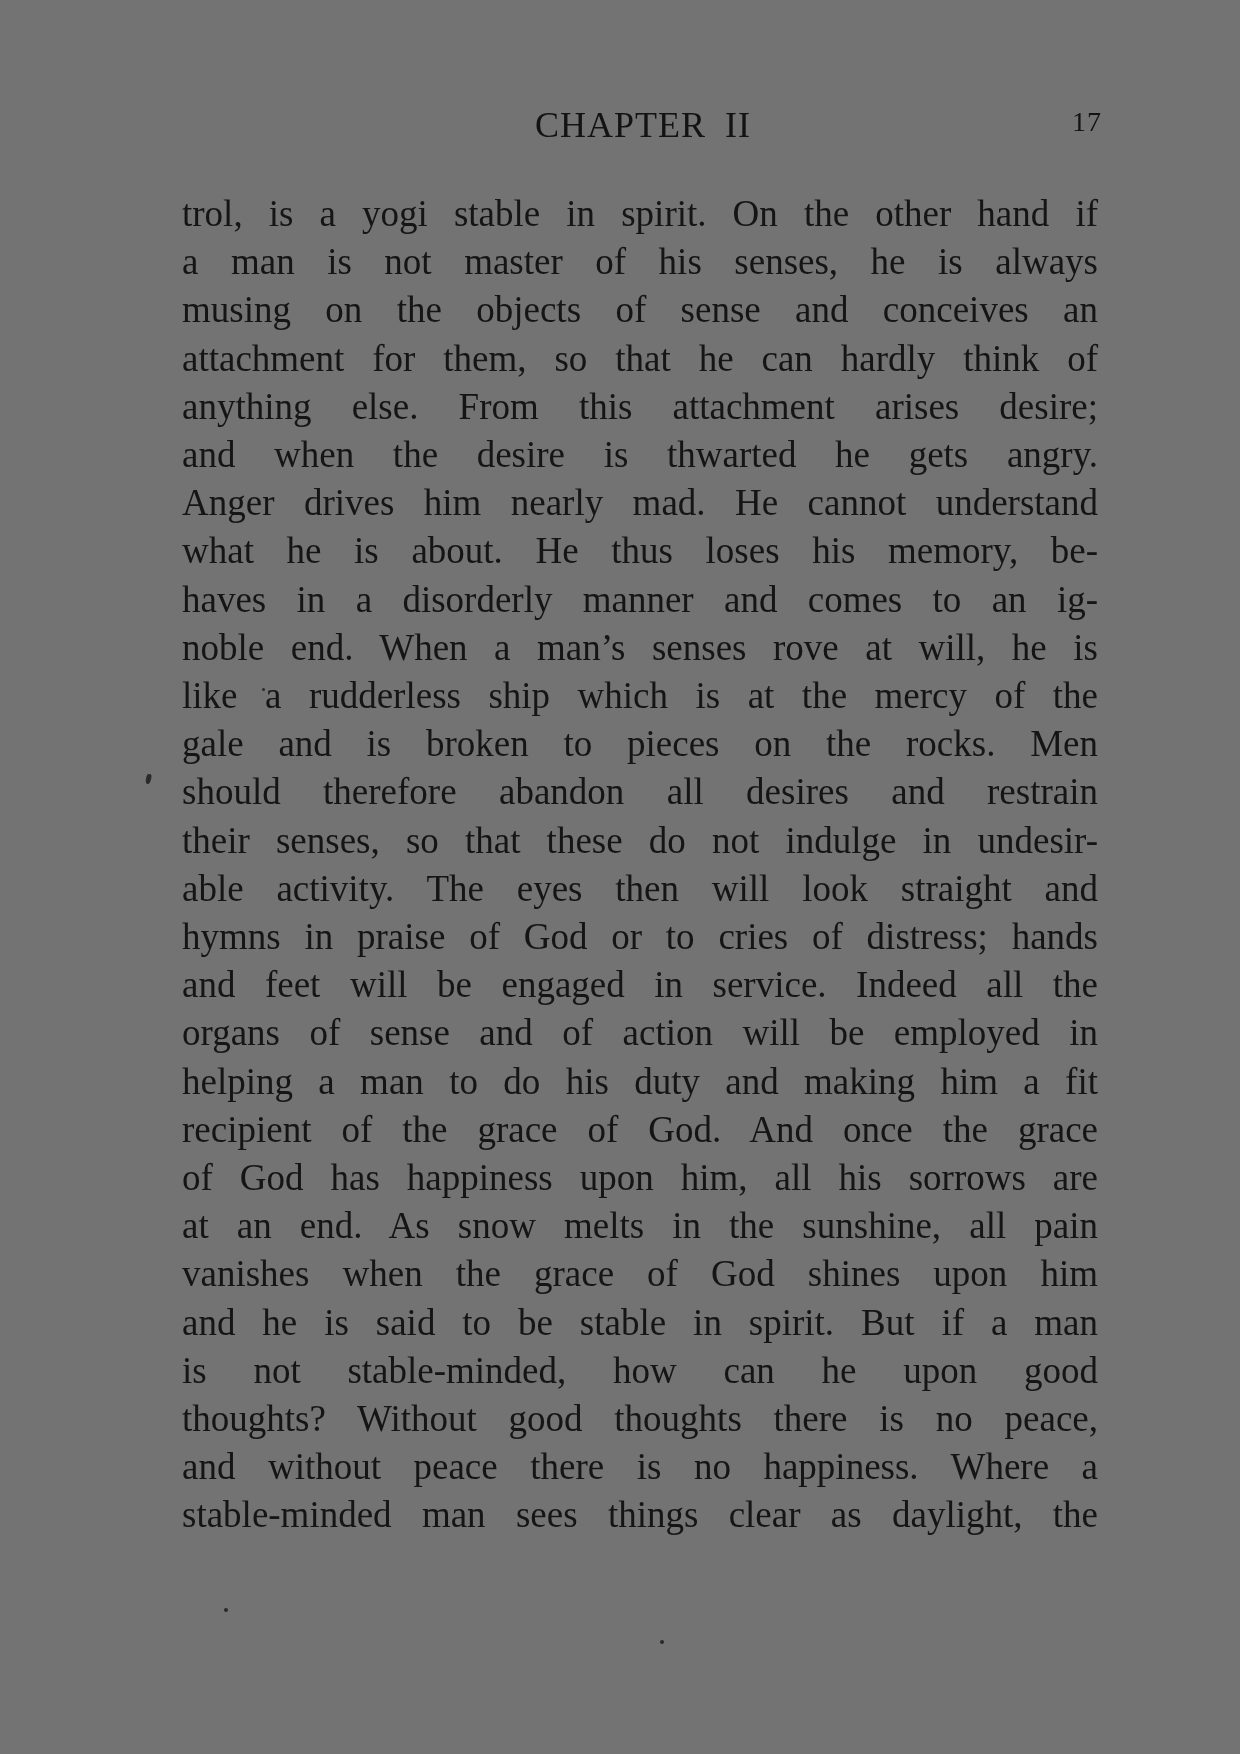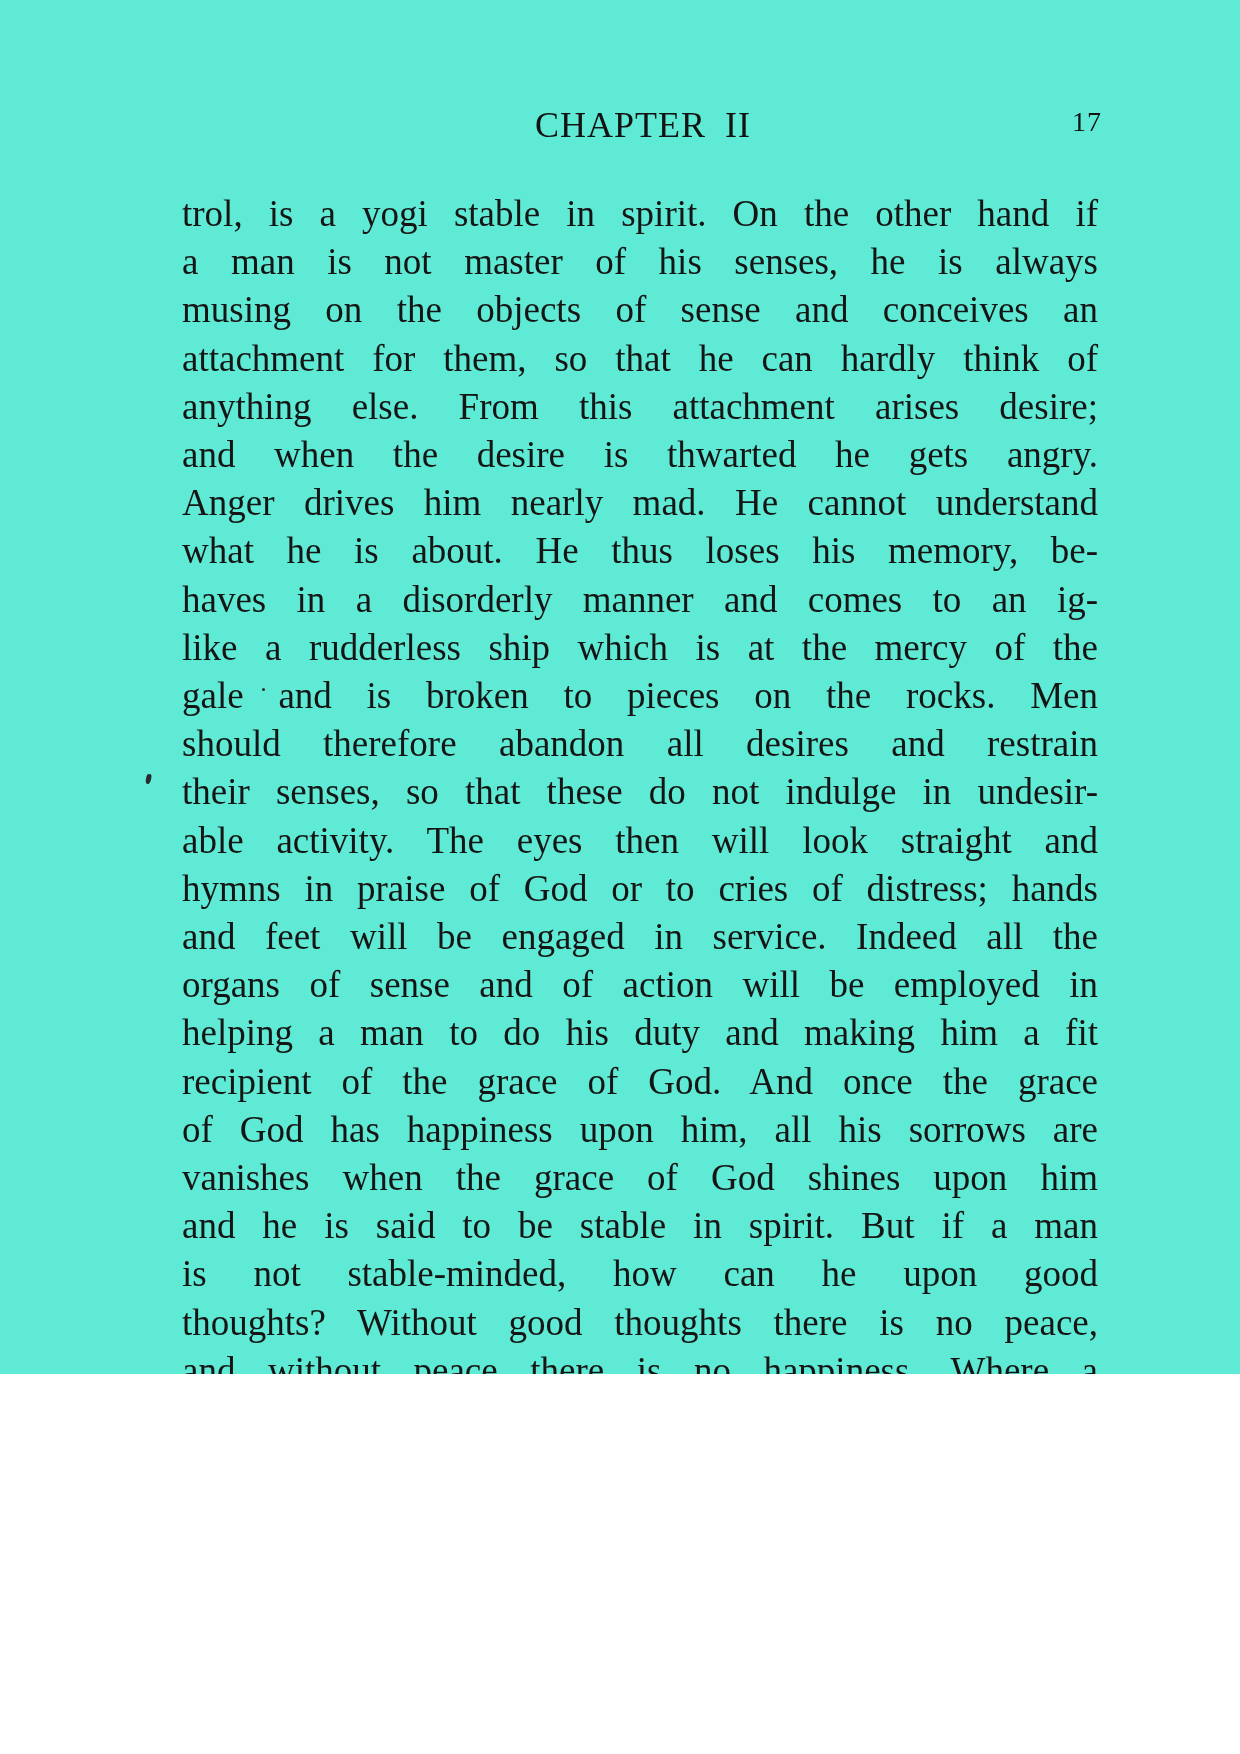--- a/index.html
+++ b/index.html
@@ -3,22 +3,22 @@
 <meta charset="utf-8">
 <style>
   html, body {
     margin: 0;
     padding: 0;
     background: #ffffff;
   }
   .page {
     position: relative;
     width: 1240px;
-    height: 1374px;
-    background: #5eead4;
+    height: 1754px;
+    background: #737373;
     overflow: hidden;
     font-family: "Liberation Serif", "DejaVu Serif", serif;
     color: #141414;
   }
   .chapter-title {
     position: absolute;
     top: 104px;
     left: 643px;
     transform: translateX(-50%);
     font-size: 36px;
@@ -71,31 +71,33 @@
   <div class="text-column">
       <div class="line">trol, is a yogi stable in spirit. On the other hand if</div>
       <div class="line">a man is not master of his senses, he is always</div>
       <div class="line">musing on the objects of sense and conceives an</div>
       <div class="line">attachment for them, so that he can hardly think of</div>
       <div class="line">anything else. From this attachment arises desire;</div>
       <div class="line">and when the desire is thwarted he gets angry.</div>
       <div class="line">Anger drives him nearly mad. He cannot understand</div>
       <div class="line">what he is about. He thus loses his memory, be-</div>
       <div class="line">haves in a disorderly manner and comes to an ig-</div>
+      <div class="line">noble end. When a man’s senses rove at will, he is</div>
       <div class="line">like a rudderless ship which is at the mercy of the</div>
       <div class="line">gale and is broken to pieces on the rocks. Men</div>
       <div class="line">should therefore abandon all desires and restrain</div>
       <div class="line">their senses, so that these do not indulge in undesir-</div>
       <div class="line">able activity. The eyes then will look straight and</div>
       <div class="line">hymns in praise of God or to cries of distress; hands</div>
       <div class="line">and feet will be engaged in service. Indeed all the</div>
       <div class="line">organs of sense and of action will be employed in</div>
       <div class="line">helping a man to do his duty and making him a fit</div>
       <div class="line">recipient of the grace of God. And once the grace</div>
       <div class="line">of God has happiness upon him, all his sorrows are</div>
+      <div class="line">at an end. As snow melts in the sunshine, all pain</div>
       <div class="line">vanishes when the grace of God shines upon him</div>
       <div class="line">and he is said to be stable in spirit. But if a man</div>
       <div class="line">is not stable-minded, how can he upon good</div>
       <div class="line">thoughts? Without good thoughts there is no peace,</div>
       <div class="line">and without peace there is no happiness. Where a</div>
       <div class="line">stable-minded man sees things clear as daylight, the</div>
     </div>
 
   <div class="speck mark" style="left:146px; top:774px; width:5px; height:10px;"></div>
   <div class="speck" style="left:262px; top:688px; width:3px; height:3px;"></div>

